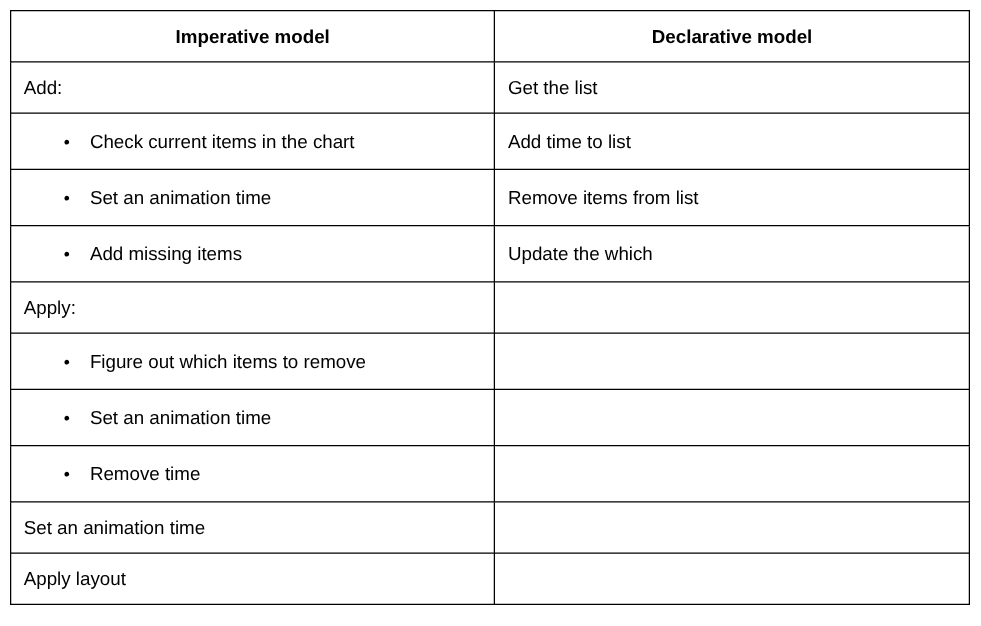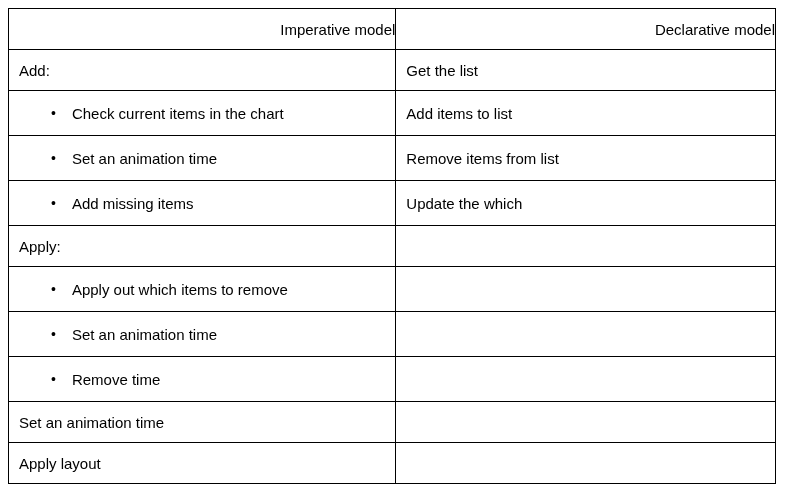--- a/index.html
+++ b/index.html
@@ -14,22 +14,22 @@
     border-collapse: collapse;
     width: 768px;
     table-layout: fixed;
   }
   th, td {
     border: 1px solid #000;
     padding: 0;
     vertical-align: middle;
   }
   th {
-    font-weight: normal;
-    text-align: right;
+    font-weight: bold;
+    text-align: center;
     height: 40px;
   }
   td {
     height: 40px;
   }
   .cell {
     padding: 0 10px;
     display: flex;
     align-items: center;
     height: 100%;
@@ -76,21 +76,21 @@
           <div class="cell">Get the list</div>
         </td>
     </tr>
     <tr class="tall">
       <td>
           <div class="bullet-cell">
             <span>Check current items in the chart</span>
           </div>
         </td>
       <td>
-          <div class="cell">Add items to list</div>
+          <div class="cell">Add time to list</div>
         </td>
     </tr>
     <tr class="tall">
       <td>
           <div class="bullet-cell">
             <span>Set an animation time</span>
           </div>
         </td>
       <td>
           <div class="cell">Remove items from list</div>
@@ -110,21 +110,21 @@
       <td>
           <div class="cell">Apply:</div>
         </td>
       <td>
           <div class="cell"></div>
         </td>
     </tr>
     <tr class="tall">
       <td>
           <div class="bullet-cell">
-            <span>Apply out which items to remove</span>
+            <span>Figure out which items to remove</span>
           </div>
         </td>
       <td>
           <div class="cell"></div>
         </td>
     </tr>
     <tr class="tall">
       <td>
           <div class="bullet-cell">
             <span>Set an animation time</span>

